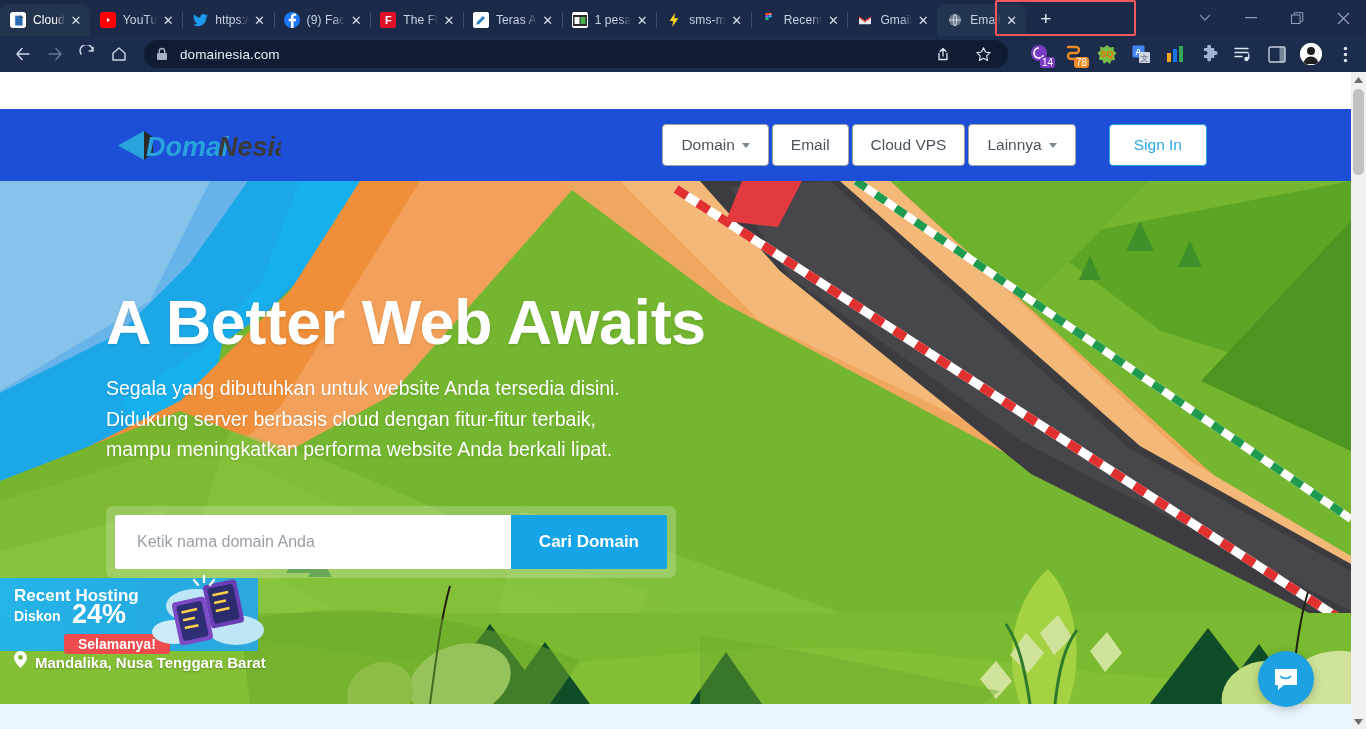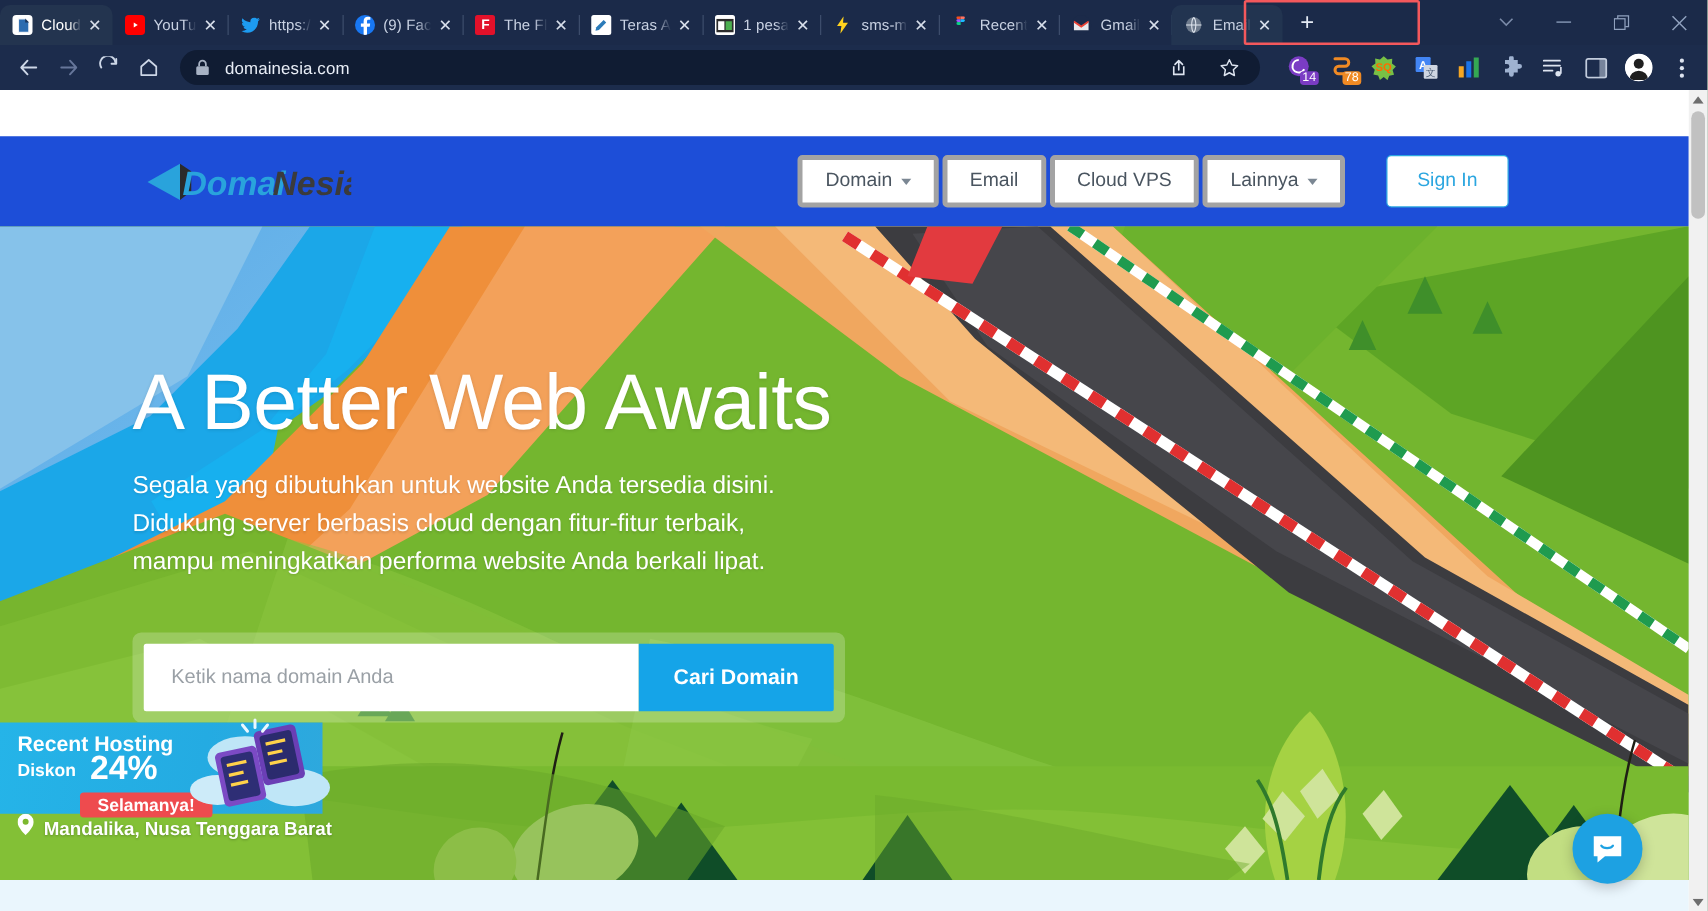--- a/index.html
+++ b/index.html
@@ -112,42 +112,42 @@
   .page { position:absolute; left:0; top:0; width:1351px; height:657px; background:#fff; }
 
   
   .siteheader {
     height:72px; background:#1d4ed8; display:flex; align-items:center;
     padding: 0 28px 0 0; position:relative; z-index:5;margin-top:37px;
   }
   .logo { margin-left:116px; display:flex; align-items:center; height:44px; }
   .nav { margin-left:auto; display:flex; align-items:center; gap:0; padding-right:116px; }
   .navitem {
-    height:42px; border:4px solid #a3a3a3; border-radius:4px;
+    height:42px; border:1px solid #a3a3a3; border-radius:4px;
     display:flex; align-items:center; justify-content:center; gap:7px;
     padding: 0 18px; color:#4a5560; font-size:15.5px; background:#fff;
     margin-right:3px; white-space:nowrap;
   }
   .caret { width:0;height:0;border-left:4.5px solid transparent;border-right:4.5px solid transparent;border-top:5px solid #7b8793; }
   .signin {
     height:42px; border:1px solid #2ba6e0; border-radius:4px;
     display:flex; align-items:center; justify-content:center;
     padding: 0 24px; color:#2ba6e0; font-size:15.5px; background:#fff;
     margin-left:30px;
   }
 
   
   .hero {
     position:relative; height:523px; overflow:hidden;
     background:#6fb12c;
   }
   .hero svg.bg { position:absolute; left:0; top:0; width:1351px; height:523px; display:block; }
   .hero-text { position:absolute; left:106px; top:108px; width:700px; z-index:3; }
   .hero h1 {
-    color:#fff; font-size:63px; line-height:1.05; font-weight:normal;
+    color:#fff; font-size:63px; line-height:1.05; font-weight:bold;
     letter-spacing:-0.5px; text-shadow: 0 1px 3px rgba(0,0,0,.12);
   }
   .hero p {
     color:#fff; font-size:19.5px; line-height:1.56; margin-top:18px;
     text-shadow: 0 1px 2px rgba(0,0,0,.13);
   }
   .searchwrap {
     position:absolute; left:106px; top:325px; z-index:3;
     background: rgba(255,255,255,0.22); padding:9px; border-radius:7px;
     display:flex; width:570px;

